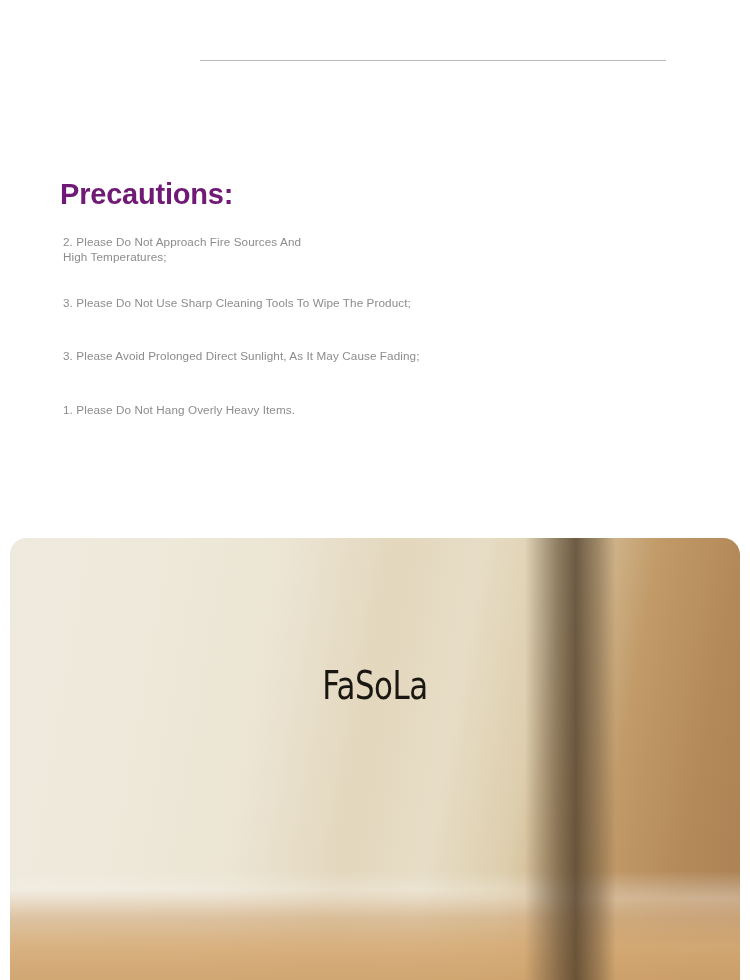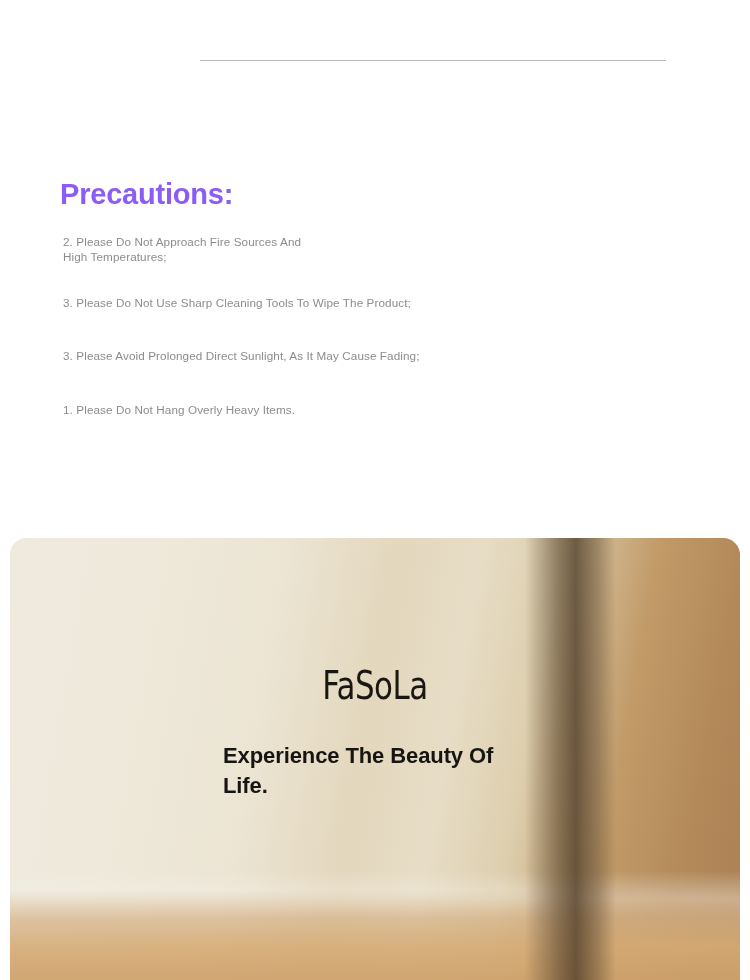--- a/index.html
+++ b/index.html
@@ -51,21 +51,21 @@
     left: 0;
     top: 140px;
     width: 750px;
   }
   .precautions-title {
     position: absolute;
     left: 60px;
     top: 16px;
     font-size: 29px;
     font-weight: 700;
-    color: #8b5cf6;
+    color: #701a75;
     letter-spacing: -0.2px;
     line-height: 1;
   }
   .precautions-list {
     position: absolute;
     left: 0;
     top: 70px;
     width: 750px;
   }
   .precaution-item {
@@ -201,15 +201,14 @@
     <p class="precaution-item i1">3. Please Do Not Use Sharp Cleaning Tools To Wipe The Product;</p>
     <p class="precaution-item i2">3. Please Avoid Prolonged Direct Sunlight, As It May Cause Fading;</p>
     <p class="precaution-item i3">1. Please Do Not Hang Overly Heavy Items.</p>
   </div>
 </section>
 
 <section class="hero-card">
   <div class="hero-photo"></div>
   <div class="hero-content">
     <div class="brand-wordmark">FaSoLa</div>
-    <div class="brand-tagline">Experience The Beauty Of Life.</div>
   </div>
 </section>
 
 </body></html>

